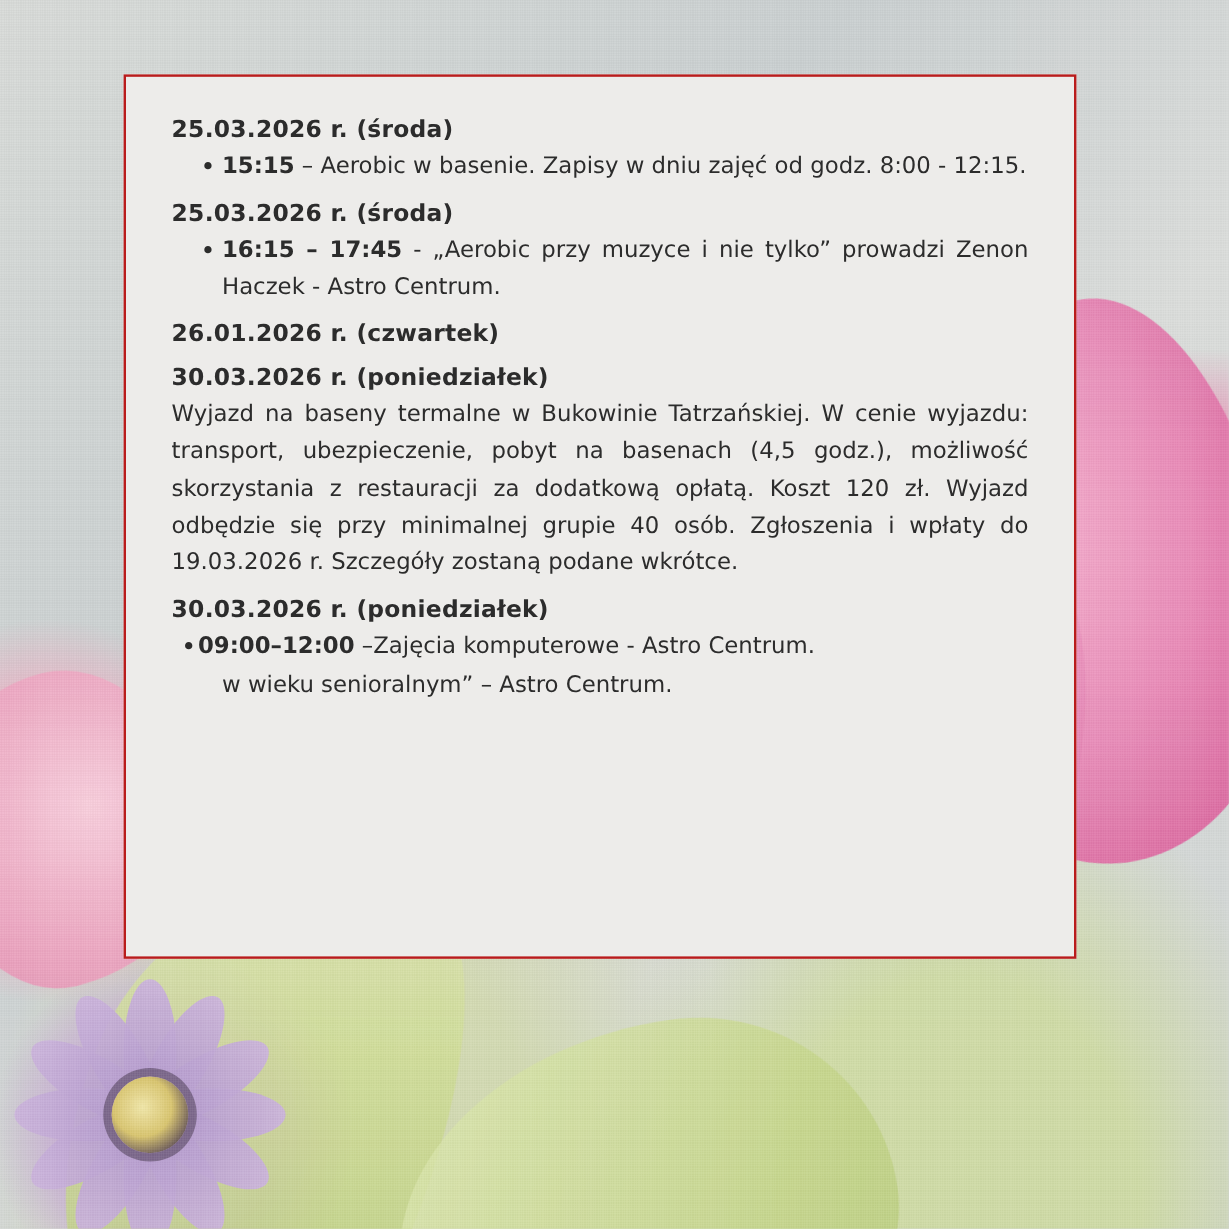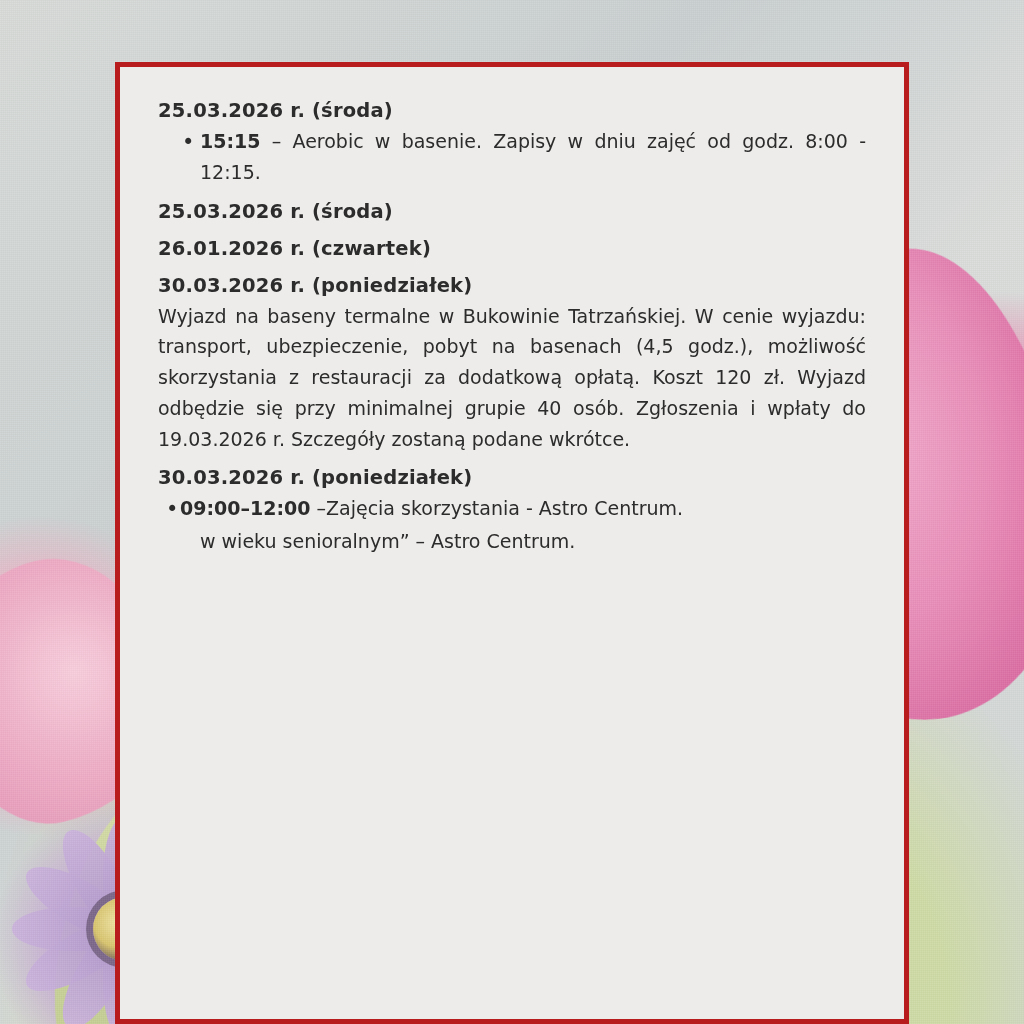--- a/index.html
+++ b/index.html
@@ -103,26 +103,26 @@
     width: 230px; height: 260px;
     background: radial-gradient(ellipse at 60% 45%, #f8cfdd 0%, #eea9c3 55%, #e490b2 100%);
     border-radius: 55% 45% 60% 40% / 50% 55% 45% 50%;
     transform: rotate(-14deg);
     opacity: .95;
   }
 
   
   .card {
     position: absolute;
-    left: 115px;
+    left: 103px;
     top: 62px;
     width: 794px;
-    height: 962px;
+    height: 737px;
     background: #edecea;
-    border: 5px solid #b91c1c;
+    border: 2px solid #b91c1c;
     box-sizing: border-box;
     overflow: hidden;
   }
   .card-inner {
     padding: 32px 38px 0 38px;
     color: #2c2c2c;
   }
 
   .day {
     font-weight: bold;
@@ -204,29 +204,34 @@
   <div class="card-inner">
 
     <div class="day">25.03.2026 r. (środa)</div>
     <ul class="items">
       <li>
         <span class="b">15:15</span><span> – Aerobic w basenie. Zapisy w dniu zajęć od godz. 8:00 - 12:15.</span>
       </li>
     </ul>
 
     <div class="day">25.03.2026 r. (środa)</div>
+    <ul class="items">
+      <li>
+        <span class="b">16:15 – 17:45</span><span> - „Aerobic przy muzyce i nie tylko” prowadzi Zenon Haczek - Astro Centrum.</span>
+      </li>
+    </ul>
 
     <div class="day">26.01.2026 r. (czwartek)</div>
 
     <div class="day">30.03.2026 r. (poniedziałek)</div>
     <p class="para">Wyjazd na baseny termalne w Bukowinie Tatrzańskiej. W cenie wyjazdu: transport, ubezpieczenie, pobyt na basenach (4,5 godz.), możliwość skorzystania z restauracji za dodatkową opłatą. Koszt 120 zł. Wyjazd odbędzie się przy minimalnej grupie 40 osób. Zgłoszenia i wpłaty do 19.03.2026 r. Szczegóły zostaną podane wkrótce.</p>
 
     <div class="day">30.03.2026 r. (poniedziałek)</div>
     <ul class="items tight">
       <li>
-        <span class="b">09:00–12:00</span><span> –Zajęcia skorzystania - Astro Centrum.</span>
+        <span class="b">09:00–12:00</span><span> –Zajęcia komputerowe - Astro Centrum.</span>
       </li>
     </ul>
 
     <p class="para nojust" style="padding-left:42px;">w wieku senioralnym” – Astro Centrum.</p>
 
   </div>
 </div>
 
 </body></html>

